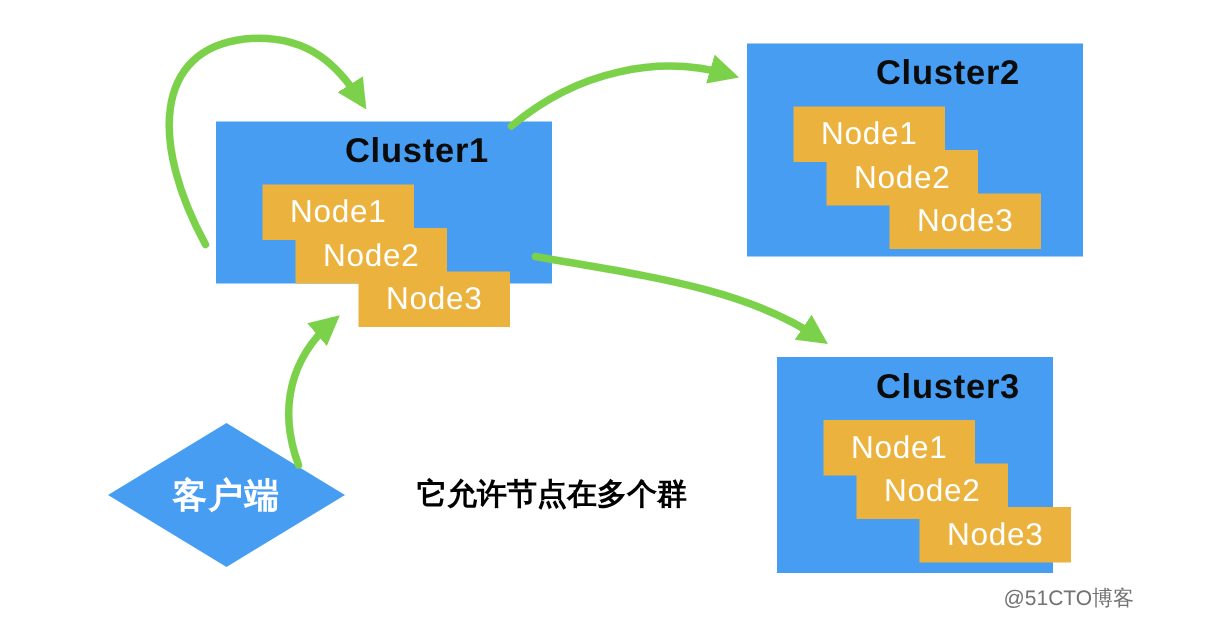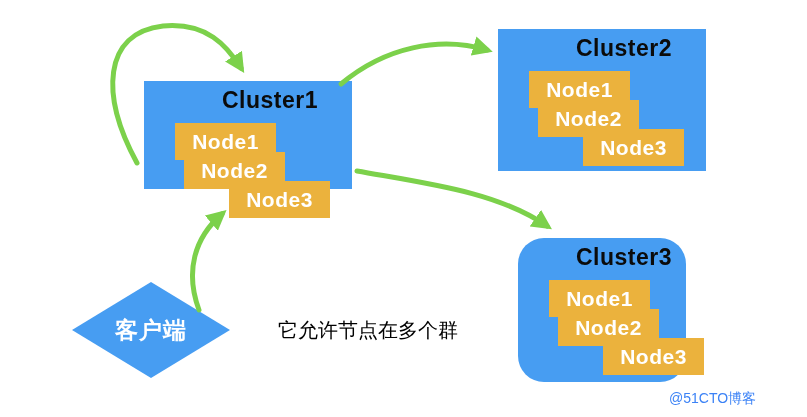--- a/index.html
+++ b/index.html
@@ -11,53 +11,54 @@
   .canvas {
     position: relative;
     width: 807px;
     height: 417px;
     background: #ffffff;
     overflow: hidden;
   }
   .cluster {
     position: absolute;
     background: #479DF2;
+    padding-left: 16px;
   }
   .cluster-1 { left: 144px; top: 81px;  width: 208px; height: 108px; }
   .cluster-2 { left: 498px; top: 29px;  width: 208px; height: 142px; }
-  .cluster-3 { left: 518px; top: 238px; width: 168px; height: 144px; border-radius: 26px; }
+  .cluster-3 { left: 518px; top: 238px; width: 168px; height: 144px; }
   .cluster-title {
     position: absolute;
     top: 6px;
     left: 0;
     width: 100%;
     padding-left: 44px;
     box-sizing: border-box;
     text-align: center;
     font-weight: bold;
     font-size: 23px;
     color: #0b0b0b;
     letter-spacing: 0.5px;
   }
   .node {
     position: absolute;
     width: 101px;
     height: 37px;
     background: #EBB23D;
     color: #ffffff;
-    font-weight: bold;
+    font-weight: normal;
     font-size: 21px;
     display: flex;
     align-items: center;
     justify-content: center;
     letter-spacing: 0.5px;
   }
   .node-1 { left: 31px; top: 42px;  }
-  .node-2 { left: 40px; top: 71px;  }
-  .node-3 { left: 85px; top: 100px; }
+  .node-2 { left: 53px; top: 71px;  }
+  .node-3 { left: 95px; top: 100px; }
   .client-diamond {
     position: absolute;
     left: 72px;
     top: 282px;
     width: 158px;
     height: 96px;
     background: #479DF2;
     clip-path: polygon(50% 0, 100% 50%, 50% 100%, 0 50%);
     display: flex;
     align-items: center;
@@ -66,21 +67,21 @@
     font-weight: bold;
     font-size: 23px;
     letter-spacing: 1px;
   }
   .caption {
     position: absolute;
     left: 262px;
     top: 317px;
     width: 212px;
     text-align: center;
-    font-weight: normal;
+    font-weight: bold;
     font-size: 20px;
     line-height: 27px;
     color: #000000;
   }
   .arrows-layer {
     position: absolute;
     left: 0;
     top: 0;
     width: 807px;
     height: 417px;
@@ -94,21 +95,21 @@
     font-size: 14px;
     color: #dcdcdc;
     white-space: nowrap;
     z-index: 6;
   }
   .watermark-cto {
     position: absolute;
     left: 669px;
     top: 390px;
     font-size: 14px;
-    color: #3b82f6;
+    color: #737373;
     white-space: nowrap;
     z-index: 7;
   }
 </style>
 </head>
 <body>
 
 <div class="canvas">
 
   <svg class="arrows-layer" width="807" height="417" viewBox="0 0 807 417" xmlns="http://www.w3.org/2000/svg">

